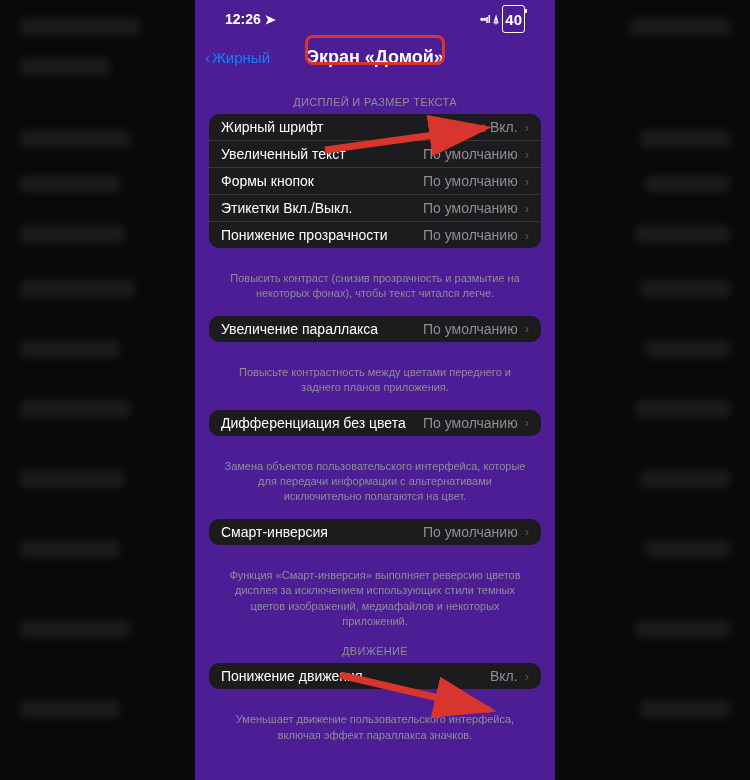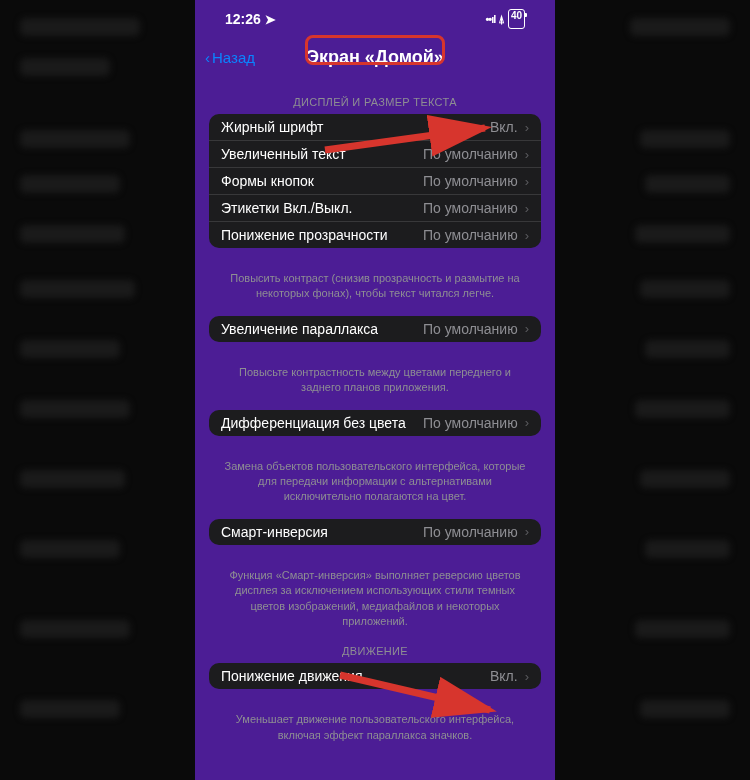--- a/index.html
+++ b/index.html
@@ -136,25 +136,26 @@
     }
     .arrow {
       position: absolute;
       pointer-events: none;
       z-index: 10;
     }
     .location-icon { font-size: 13px; }
     .signal-block { letter-spacing: -1px; }
     .battery-box {
       display: inline-flex;
+      align-items: center;
       border: 1px solid #fff;
       border-radius: 3px;
       padding: 0 2px;
-      font-size: 10px;
-      height: 20px;
+      font-size: 15px;
+      height: 28px;
       position: relative;
     }
     .battery-box::after {
       content:'';
       position:absolute;
       right:-3px;
       top:3px;
       width:2px;
       height:4px;
       background:#fff;
@@ -202,21 +203,21 @@
       <span>⍋</span>
       <span class="battery-box">
           <span>40</span>
         </span>
     </div>
   </div>
 
   <div class="nav-bar">
     <div class="back-btn">
       <span>‹</span>
-      <span>Назад</span>
+      <span>Жирный</span>
     </div>
     <div class="nav-title">Экран «Домой»</div>
     <div class="title-highlight"></div>
   </div>
 
   <div class="content">
 
     <div class="section-header">ДИСПЛЕЙ И РАЗМЕР ТЕКСТА</div>
 
     <div class="row-group">

